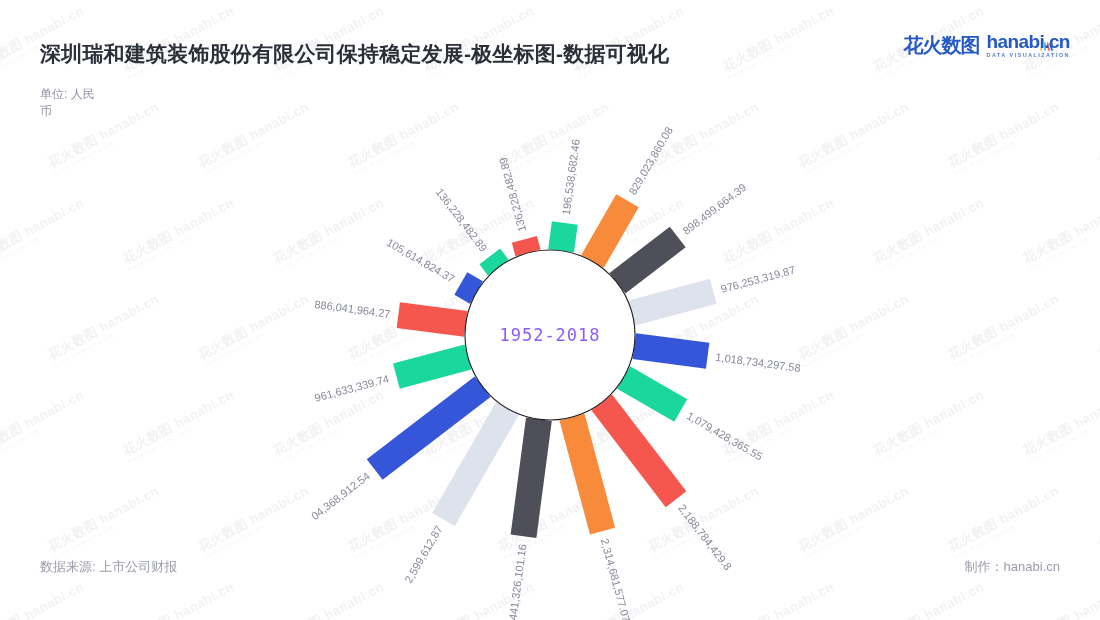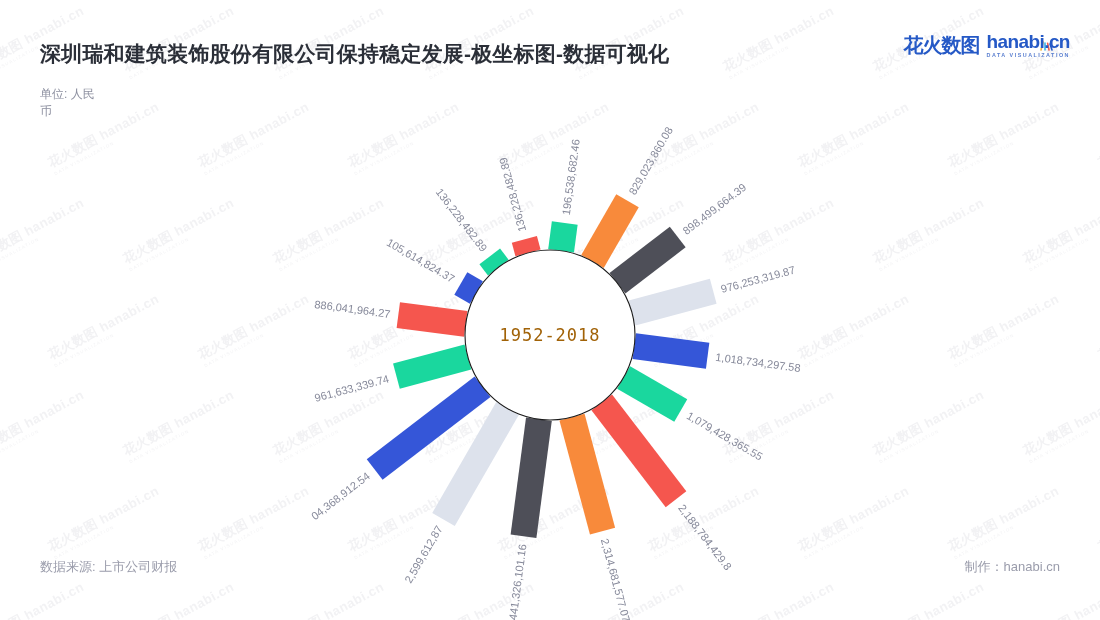--- a/index.html
+++ b/index.html
@@ -23,21 +23,21 @@
            font-family:"DejaVu Sans",sans-serif;}
   #logo-en-wrap{display:flex;flex-direction:column;line-height:1;}
   #logo-en{font-size:19px;font-weight:700;color:#2559c6;letter-spacing:-.6px;}
   #logo-tag{font-size:5.4px;color:#5a7fd0;letter-spacing:1.5px;margin-top:2px;font-weight:700;}
   .spark{position:absolute;right:46px;top:40px;width:16px;height:12px;}
   
   #source{position:absolute;left:40px;bottom:44px;font-size:13px;color:#9a9cab;z-index:5;}
   #maker{position:absolute;right:40px;bottom:44px;font-size:13px;color:#9a9cab;z-index:5;padding-left:9px;}
   
   #chart{position:absolute;left:0;top:0;width:1100px;height:620px;z-index:3;}
-  #center-label{position:absolute;z-index:4;font-size:17px;color:#a16207;
+  #center-label{position:absolute;z-index:4;font-size:17px;color:#8b5cf6;
      letter-spacing:1px;font-family:"DejaVu Sans Mono","Liberation Mono",monospace;
      transform:translate(-50%,-50%);white-space:nowrap;}
   .val-label{font-size:11px;fill:#86899a;font-family:"Liberation Sans",sans-serif;}
   .hub{fill:#ffffff;stroke:#1a1a1a;stroke-width:1.1;}
 </style>
 </head>
 <body>
 
 <div id="watermarks">
     <div class="wm" style="left: -30px; top: 60px;"><span>花火数图 hanabi.cn</span><span class="wm-sub">DATA VISUALIZATION</span></div>

